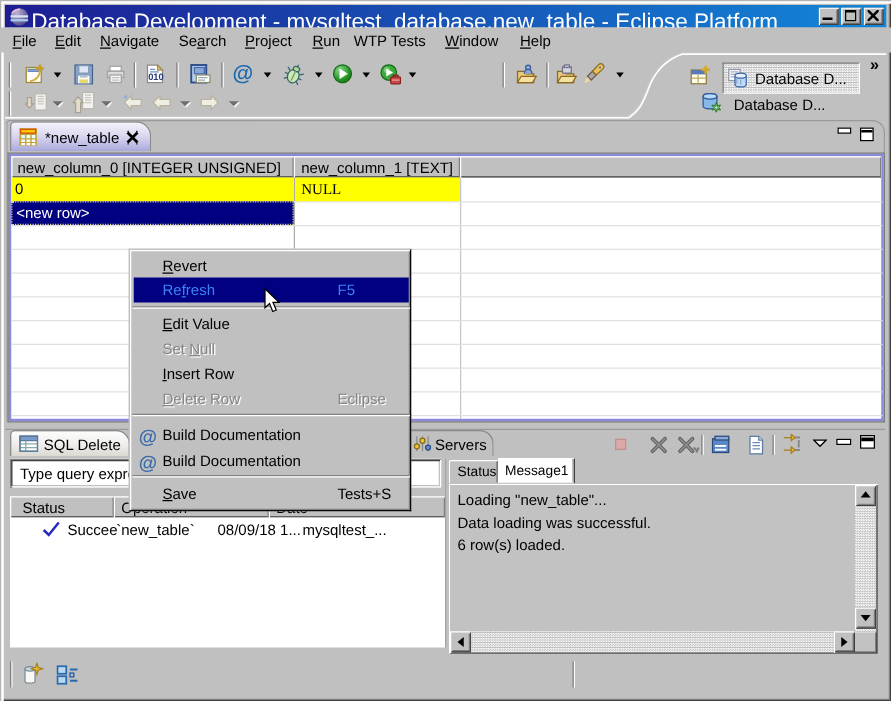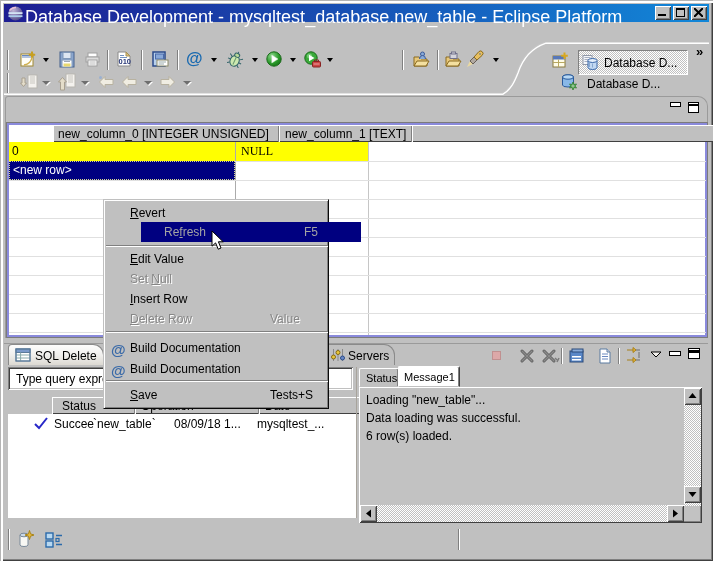--- a/index.html
+++ b/index.html
@@ -20,30 +20,30 @@
 
 #toolband { left:0px; top:42px; width:713px; height:52px; }
 .tsep { width:1px; background:#808080; box-shadow:1px 0 0 #fff; }
 .dd { width:0; height:0; border-left:3.5px solid transparent; border-right:3.5px solid transparent; border-top:4px solid #000; }
 .ddg2 { width:0; height:0; border-left:4px solid transparent; border-right:4px solid transparent; border-top:4px solid #6e6e6e; filter:drop-shadow(1px 1px 0 #fff); }
 
 #editor { left:5px; top:96px; width:703px; height:242px; background:#C0C0C0; border:1px solid #9a9a9a; border-bottom:none; border-radius:3px 10px 0 0; }
 #edtab { left:2px; top:0px; width:113px; height:24px; background:linear-gradient(#F4F3FB 0%,#DBD9EF 45%,#B8B6E2 85%,#A9A7D9 100%); border:1px solid #8a8a8a; border-bottom:none; border-radius:4px 12px 0 0; }
 #keyline { left:1px; top:26px; width:700px; height:214px; background:#fff; border:2px solid #8A8ADC; outline:1px solid #7B7B7B; }
 
-.th { background:#C0C0C0; box-shadow: inset 1px 1px 0 #ffffff, inset -1px 0 0 #808080, inset 0 -1px 0 #404040; margin-left: 44px; }
+.th { background:#C0C0C0; box-shadow: inset 1px 1px 0 #ffffff, inset -1px 0 0 #808080, inset 0 -1px 0 #404040; }
 
 #ctx { left:103px; top:199px; width:226px; height:210px; background:#C0C0C0;
   border:1px solid; border-color:#c0c0c0 #0a0a0a #0a0a0a #c0c0c0;
   box-shadow: inset 1px 1px 0 #ffffff, inset -1px -1px 0 #808080; z-index:50; }
 .ci { left:3px; width:220px; height:20px; line-height:20px; }
 .ci .lbl { position:absolute; left:23px; top:0; }
 .ci .acc { position:absolute; left:163px; top:0; }
 .ci u { text-decoration:underline; text-underline-offset:1px; }
-.ci.hl { background:#000080; color:#a3a3a3;margin-left:34px; }
+.ci.hl { background:#000080; color:#3b82f6; }
 .ci.gray { color:#868686; text-shadow:1px 1px 0 #fff; }
 .csep { left:2px; width:222px; height:2px; border-top:1px solid #808080; border-bottom:1px solid #ffffff; }
 
 #botview { left:4px; top:343px; width:705px; height:180px; }
 #sqltab { left:8px; top:344px; width:96px; height:21px; background:linear-gradient(#FDFDFD 0%,#F0EFED 50%,#DCD9D2 100%); border:1px solid #8a8a8a; border-bottom:none; border-radius:4px 11px 0 0; }
 #srvtab { left:322px; top:344px; width:73px; height:21px; border:1px solid #8a8a8a; border-bottom:none; border-radius:4px 11px 0 0; background:#C0C0C0; }
 
 #filter { left:8px; top:367px; width:345px; height:23px; background:#fff;
   box-shadow: inset 1px 1px 0 #808080, inset -1px -1px 0 #ffffff, inset 2px 2px 0 #404040, inset -2px -2px 0 #c0c0c0; }
 
@@ -80,20 +80,31 @@
       </div>
     <div class="tbtn abs" style="left:669px;">
         <div class="abs" style="left:3px; top:2px; width:9px; height:9px; border:1px solid #000; border-top-width:2px;"></div>
       </div>
     <div class="tbtn abs" style="left:687px;">
       <svg class="abs" style="left:3px; top:2px;" width="9" height="9" viewBox="0 0 9 9">
           <path d="M0,0 L9,9 M9,0 L0,9" stroke="#000" stroke-width="2"></path>
         </svg>
     </div>
   </div>
+  <div id="menubar" class="abs">
+    <div class="mitem abs" style="left:10px;"><u>F</u>ile</div>
+    <div class="mitem abs" style="left:44px;"><u>E</u>dit</div>
+    <div class="mitem abs" style="left:80px;"><u>N</u>avigate</div>
+    <div class="mitem abs" style="left:143px;">Se<u>a</u>rch</div>
+    <div class="mitem abs" style="left:196px;"><u>P</u>roject</div>
+    <div class="mitem abs" style="left:250px;"><u>R</u>un</div>
+    <div class="mitem abs" style="left:283px;">WTP Tests</div>
+    <div class="mitem abs" style="left:356px;"><u>W</u>indow</div>
+    <div class="mitem abs" style="left:416px;"><u>H</u>elp</div>
+  </div>
   <div id="toolband" class="abs">
 
     <svg class="abs" style="left:0px; top:0px;" width="713" height="53" viewBox="0 0 713 53">
       <path d="M4,52.2 L503,52.2 C511,47 514,41 518,31 C522,19 529,7 546,1.2 L709,1.2" fill="none" stroke="#c6c6c6" stroke-width="1" transform="translate(-1,-1)"></path>
       <path d="M4,52.2 L503,52.2 C511,47 514,41 518,31 C522,19 529,7 546,1.2 L709,1.2" fill="none" stroke="#ffffff" stroke-width="1.4"></path>
     </svg>
 
     <div class="tsep abs" style="left:7px; top:8px; height:20px;"></div>
     <div class="tsep abs" style="left:107px; top:8px; height:20px;"></div>
     <div class="tsep abs" style="left:141px; top:8px; height:20px;"></div>
@@ -230,20 +241,41 @@
     <svg class="abs" style="left:560px; top:31px;" width="17" height="17" viewBox="0 0 17 17">
       <ellipse cx="8" cy="4" rx="5.5" ry="2.2" fill="#b8d8f4" stroke="#2a5a9a"></ellipse>
       <path d="M2.5,4 L2.5,12 Q2.5,14 8,14 Q13.5,14 13.5,12 L13.5,4" fill="#88b8e8" stroke="#2a5a9a"></path>
       <ellipse cx="8" cy="4" rx="5.5" ry="2.2" fill="#b8d8f4" stroke="#2a5a9a"></ellipse>
       <path d="M13,9 L14,11.5 L16.5,11 L15,13 L16.5,15 L14,14.5 L13,17 L12,14.5 L9.5,15 L11,13 L9.5,11 L12,11.5 Z" fill="#7ac87a" stroke="#2a7a2a" stroke-width="0.8"></path>
       <circle cx="13" cy="13" r="1.2" fill="#e8f8e8" stroke="#2a7a2a" stroke-width="0.6"></circle>
     </svg>
     <div class="abs" style="left:587px; top:35px;">Database D...</div>
   </div>
   <div id="editor" class="abs">
+    <div id="edtab" class="abs">
+      <svg class="abs" style="left:6px; top:4px;" width="15" height="15" viewBox="0 0 15 15">
+        <rect x="0.5" y="0.5" width="14" height="14" fill="#C8A23A"></rect>
+        <rect x="1" y="1" width="13" height="4" fill="#D2500A"></rect>
+        <rect x="2" y="2" width="11" height="2" fill="#FFC800"></rect>
+        <rect x="2" y="6" width="3" height="2.6" fill="#D8F8F8"></rect>
+          <rect x="6.2" y="6" width="3" height="2.6" fill="#E8FFFF"></rect>
+          <rect x="10.4" y="6" width="2.8" height="2.6" fill="#E8FFFF"></rect>
+        <rect x="2" y="9.6" width="3" height="2" fill="#E8FFFF"></rect>
+          <rect x="6.2" y="9.6" width="3" height="2" fill="#F4FFFF"></rect>
+          <rect x="10.4" y="9.6" width="2.8" height="2" fill="#FFFFFF"></rect>
+        <rect x="2" y="12.4" width="3" height="1.8" fill="#FFFFFF"></rect>
+          <rect x="6.2" y="12.4" width="3" height="1.8" fill="#FFFFFF"></rect>
+          <rect x="10.4" y="12.4" width="2.8" height="1.8" fill="#FFFFFF"></rect>
+      </svg>
+      <div class="abs" style="left:27px; top:5px;">*new_table</div>
+      <svg class="abs" style="left:91px; top:6px;" width="12" height="12" viewBox="0 0 12 12">
+        <path d="M2,2 L10,10 M10,2 L2,10" stroke="#000" stroke-width="2.2"></path>
+        <path d="M2,1 L3,1 M9,1 L10,1 M2,11 L3,11 M9,11 L10,11" stroke="#000" stroke-width="1"></path>
+      </svg>
+    </div>
 
     <div class="abs" style="left:664px; top:5px; width:11px; height:5px; border:1.5px solid #000; background:#fff;"></div>
     <div class="abs" style="left:682px; top:5px; width:11px; height:11px; border:1.5px solid #000; background:#fff;">
         <div style="height:2px; background:#000; margin-top:1px;"></div>
       </div>
     <div id="keyline" class="abs">
 
       <div class="th abs" style="left:0; top:0; width:226px; height:17px;">
           <div class="abs" style="left:5px; top:2px;">new_column_0 [INTEGER UNSIGNED]</div>
         </div>
@@ -340,21 +372,21 @@
     <div class="th abs" style="left:211px; top:54px; width:141px; height:17px;">
         <div class="abs" style="left:6px; top:2px;">Date</div>
       </div>
     <div class="abs" style="left:4px; top:71px; width:348px; height:104px; background:#fff;">
       <svg class="abs" style="left:26px; top:3px;" width="14" height="13" viewBox="0 0 14 13">
           <path d="M1,7 L5,11 L13,1" stroke="#2828c8" stroke-width="2" fill="none"></path>
         </svg>
       <div class="abs" style="left:46px; top:3px;">Succee</div>
       <div class="abs" style="left:85px; top:3px;">`new_table`</div>
       <div class="abs" style="left:166px; top:3px;">08/09/18 1...</div>
-      <div class="abs" style="left:249px; top:3px;">mysqltest_...</div>
+      <div class="abs" style="left:234px; top:3px;">mysqltest_...</div>
     </div>
     <div class="abs" style="left:352px; top:24px; width:1px; height:151px; background:#a8a49c;"></div>
 
     <div class="wtab abs" style="left:355px; top:25px; width:40px; height:19px;">
         <div class="abs" style="left:6px; top:3px;">Status</div>
       </div>
     <div class="wtab abs" style="left:394px; top:23px; width:62px; height:21px; background:#fff; z-index:2;">
         <div class="abs" style="left:5px; top:4px;">Message1</div>
       </div>
     <div id="msgbox" class="abs">
@@ -405,21 +437,21 @@
         <span class="lbl"><u>E</u>dit Value</span>
       </div>
     <div class="ci gray abs" style="top:69px;">
         <span class="lbl">Set <u>N</u>ull</span>
       </div>
     <div class="ci abs" style="top:89px;">
         <span class="lbl"><u>I</u>nsert Row</span>
       </div>
     <div class="ci gray abs" style="top:109px;">
         <span class="lbl"><u>D</u>elete Row</span>
-        <span class="acc">Value</span>
+        <span class="acc">Eclipse</span>
       </div>
     <div class="csep abs" style="top:131px;"></div>
     <div class="ci abs" style="top:138px; height:21px; line-height:21px;">
         <span class="abs" style="left:4px; top:1px; font-size:15px; font-weight:bold; color:#3A6AA8;">@</span>
         <span class="lbl">Build Documentation</span>
       </div>
     <div class="ci abs" style="top:159px; height:21px; line-height:21px;">
         <span class="abs" style="left:4px; top:1px; font-size:15px; font-weight:bold; color:#3A6AA8;">@</span>
         <span class="lbl">Build Documentation</span>
       </div>

